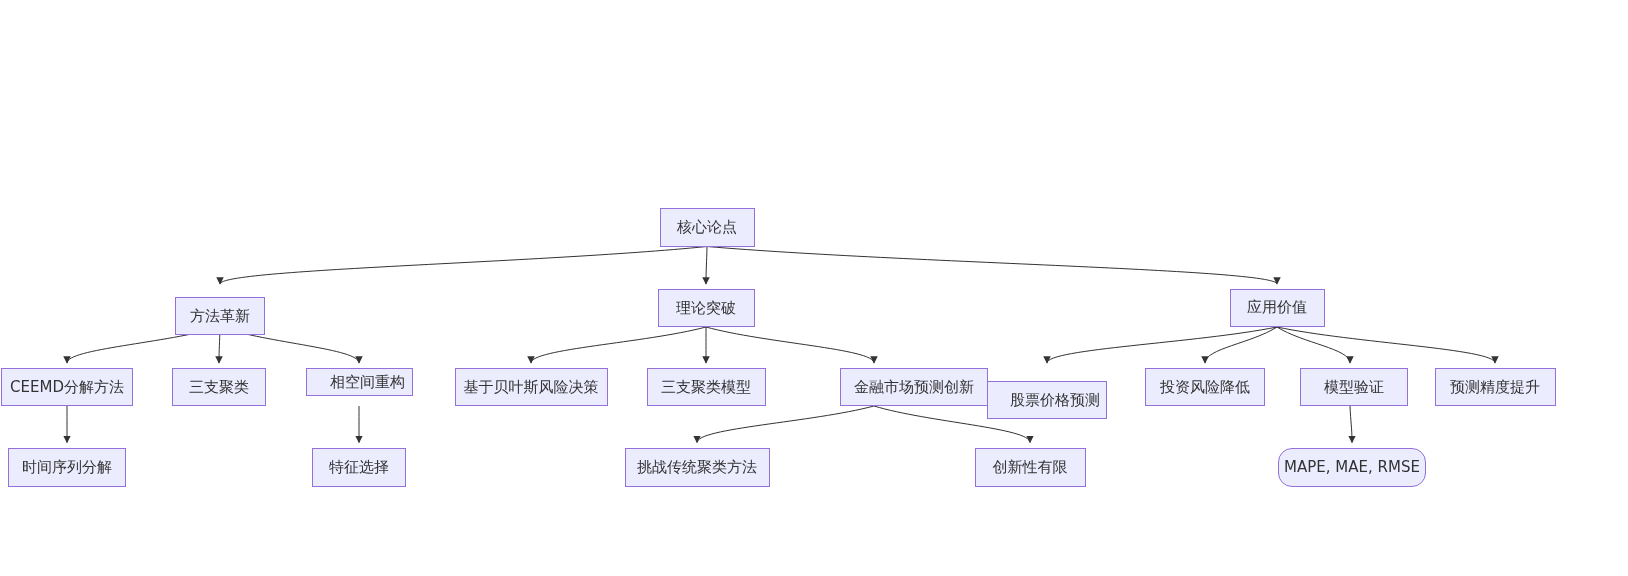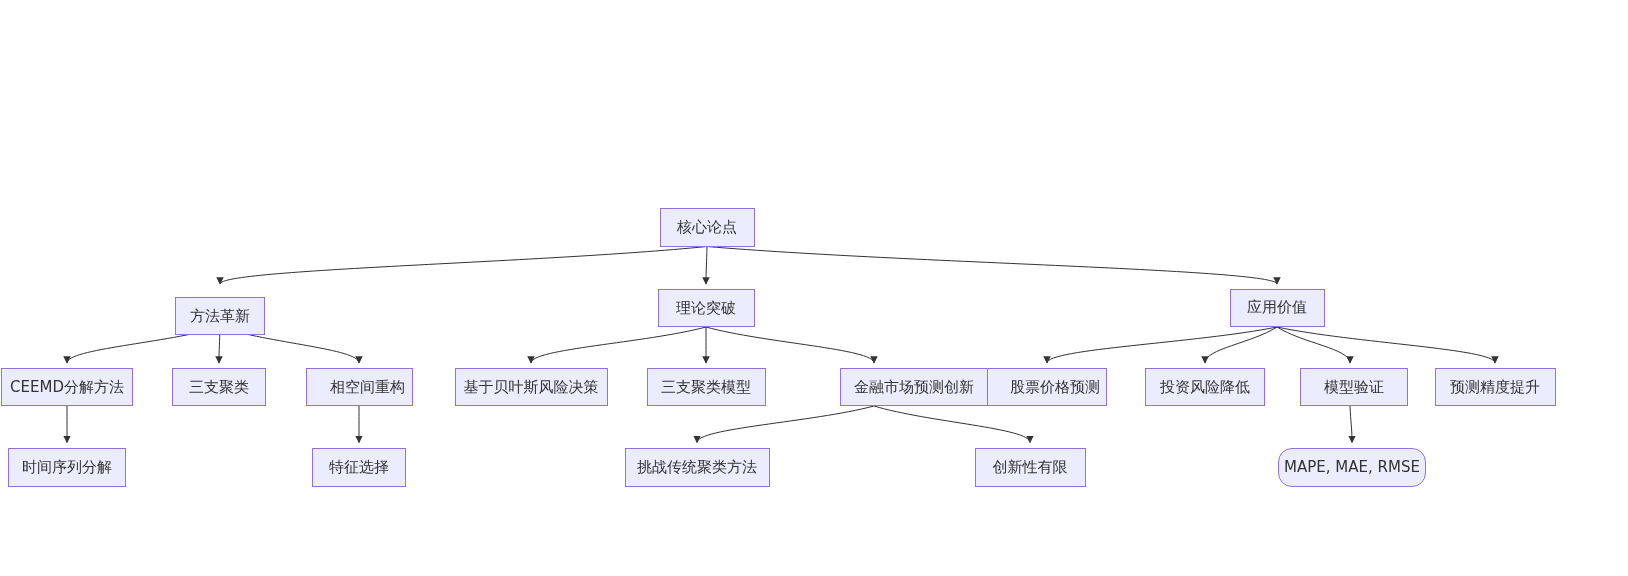--- a/index.html
+++ b/index.html
@@ -92,33 +92,33 @@
     </div>
     <div class="node" style="left: 1229.5px; top: 289px; width: 95px; height: 38px; font-family: Liberation Mono, monospace;">
       <span>应用价值</span>
     </div>
     <div class="node" style="left: 1px; top: 368px; width: 132px; height: 38px;">
       <span>CEEMD分解方法</span>
     </div>
     <div class="node" style="left: 172px; top: 368px; width: 94px; height: 38px;">
       <span>三支聚类</span>
     </div>
-    <div class="node" style="left: 305.5px; top: 368px; width: 107px; height: 38px; padding-left: 17px;">
+    <div class="node" style="left: 305.5px; top: 368px; width: 107px; height: 28px; padding-left: 17px;">
       <span>相空间重构</span>
     </div>
     <div class="node" style="left: 454.5px; top: 368px; width: 153px; height: 38px;">
       <span>基于贝叶斯风险决策</span>
     </div>
     <div class="node" style="left: 646.5px; top: 368px; width: 119px; height: 38px;">
       <span>三支聚类模型</span>
     </div>
     <div class="node" style="left: 800px; top: 368px; width: 148px; height: 38px; margin-left: 40px;">
       <span>金融市场预测创新</span>
     </div>
-    <div class="node" style="left: 987px; top: 368px; width: 120px; height: 38px; padding-left: 16px;">
+    <div class="node" style="left: 987px; top: 381px; width: 120px; height: 38px; padding-left: 16px;">
       <span>股票价格预测</span>
     </div>
     <div class="node" style="left: 1145px; top: 368px; width: 120px; height: 38px;">
       <span>投资风险降低</span>
     </div>
     <div class="node" style="left: 1300px; top: 368px; width: 108px; height: 38px; text-align: right;">
       <span>模型验证</span>
     </div>
     <div class="node" style="left: 1434.5px; top: 368px; width: 121px; height: 38px;">
       <span>预测精度提升</span>

